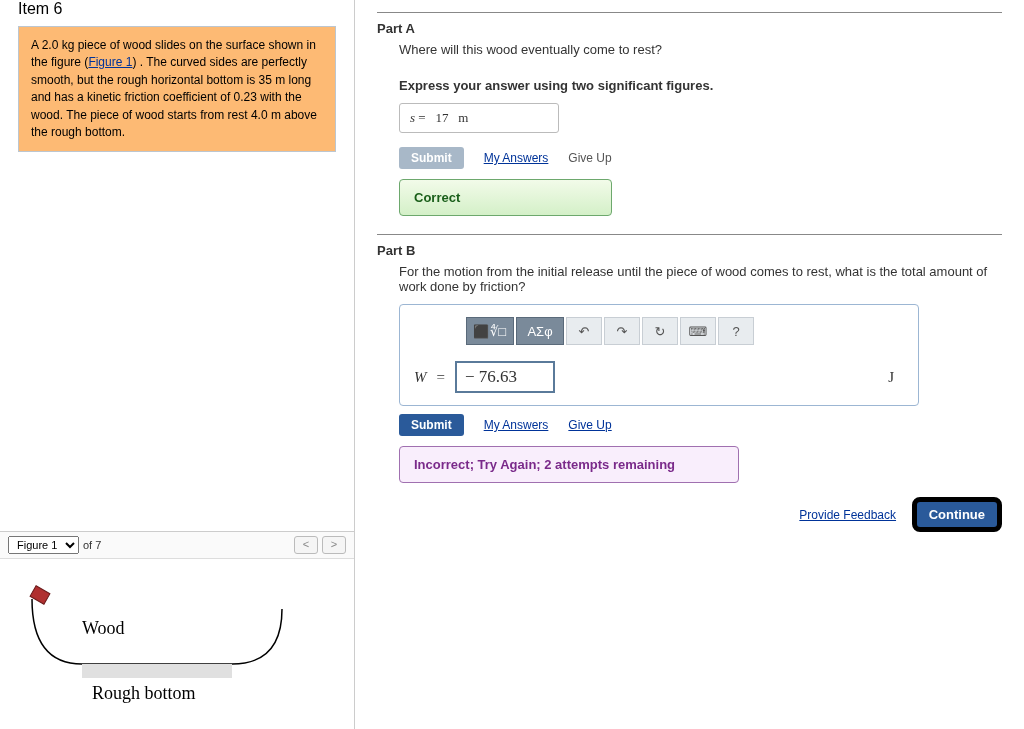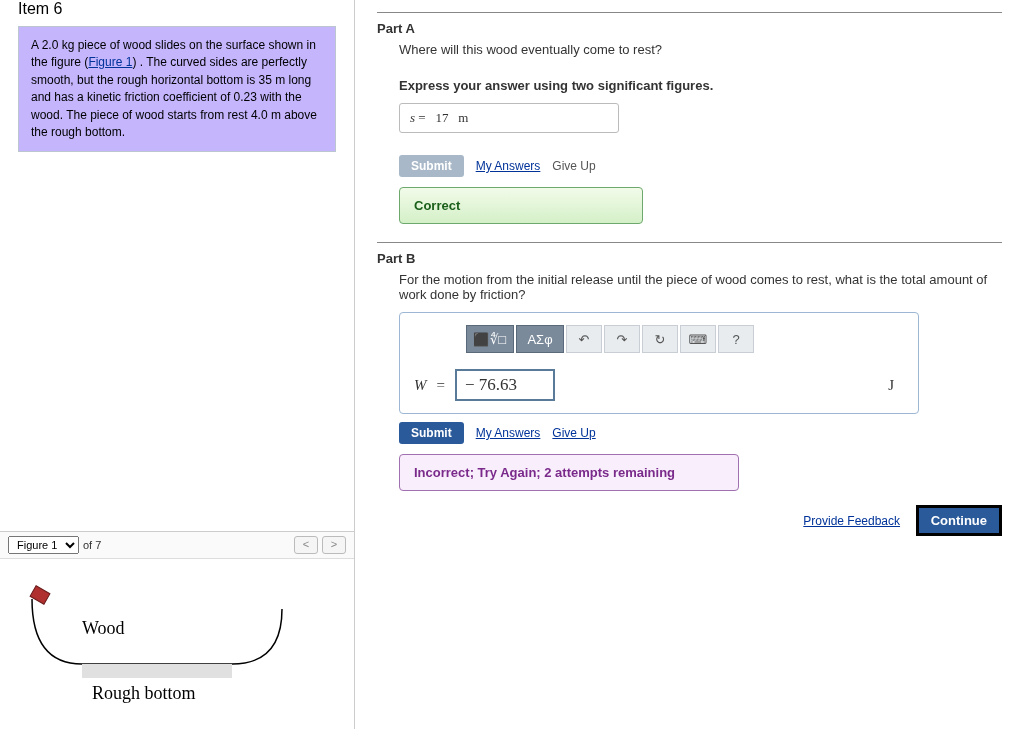--- a/index.html
+++ b/index.html
@@ -1,56 +1,56 @@
 <!DOCTYPE html>
 <html><head>
 <meta charset="utf-8">
 <style>
   * { box-sizing: border-box; margin: 0; padding: 0; }
   body { font-family: Arial, Helvetica, sans-serif; font-size: 13px; color: #333; background: #fff; width: 1024px; }
   .container { display: flex; height: 729px; }
   .left-panel { width: 355px; border-right: 1px solid #ccc; position: relative; }
   .right-panel { flex: 1; padding: 12px 22px 12px 22px; }
   .item-title { font-size: 16px; font-weight: normal; padding: 0 18px 8px 18px; color: #000; }
-  .problem-box { margin: 0 18px; border: 1px solid #bcc6d0; background: #c4b5fd; padding: 10px 12px; font-size: 12px; line-height: 1.45; color: #000; }
+  .problem-box { margin: 0 18px; border: 1px solid #bcc6d0; background: #fdba74; padding: 10px 12px; font-size: 12px; line-height: 1.45; color: #000; }
   .problem-box a { color: #003399; text-decoration: underline; cursor: pointer; }
   .fig-panel { position: absolute; left: 0; right: 0; bottom: 0; border-top: 1px solid #ccc; }
   .fig-header { display: flex; align-items: center; padding: 4px 8px; border-bottom: 1px solid #ddd; background: #fafafa; }
   .fig-select { font-size: 11px; padding: 1px 4px; }
   .fig-of { font-size: 11px; margin-left: 4px; }
   .nav-btns { margin-left: auto; display: flex; gap: 4px; }
   .nav-btn { width: 24px; height: 18px; border: 1px solid #bbb; border-radius: 3px; background: #f5f5f5; font-size: 11px; line-height: 14px; text-align: center; color: #888; cursor: default; }
   .fig-body { padding: 20px 12px; height: 170px; position: relative; }
   .fig-svg { width: 290px; height: 130px; }
   .hr-top { border: 0; border-top: 1px solid #888; margin-bottom: 8px; }
   .part-heading { font-weight: bold; font-size: 13px; margin: 6px 0 6px 0; }
   .part-body { margin-left: 22px; margin-bottom: 14px; }
   .q-text { font-size: 13px; margin-bottom: 10px; }
   .instruction { font-size: 13px; font-weight: bold; margin-bottom: 10px; margin-top: 21px; }
-  .ans-display { border: 1px solid #bbb; border-radius: 3px; padding: 6px 10px; width: 220px; font-family: 'Times New Roman', serif; font-size: 13px; margin-bottom: 22px; }
+  .ans-display { border: 1px solid #bbb; border-radius: 3px; padding: 6px 10px; width: 160px; font-family: 'Times New Roman', serif; font-size: 13px; margin-bottom: 14px; }
   .ans-display .ital { font-style: italic; }
-  .btn-row { display: flex; align-items: center; gap: 12px; margin-bottom: 10px; }
+  .btn-row { display: flex; align-items: center; gap: 20px; margin-bottom: 10px; }
   .submit-btn { background: #a8b8c8; color: #fff; font-size: 12px; font-weight: bold; border: none; border-radius: 3px; padding: 4px 12px; cursor: pointer; }
   .submit-btn.active { background: #2a5a9a; }
   .link { color: #003399; text-decoration: underline; font-size: 12px; cursor: pointer; }
   .nolink { color: #555; font-size: 12px; }
-  .correct-box { border: 1px solid #6da86d; background: linear-gradient(#f2fbe9, #d4f0c8); border-radius: 4px; padding: 10px 14px; width: 244px; color: #1a5f1a; font-weight: bold; font-size: 13px; }
+  .correct-box { border: 1px solid #6da86d; background: linear-gradient(#f2fbe9, #d4f0c8); border-radius: 4px; padding: 10px 14px; width: 213px; color: #1a5f1a; font-weight: bold; font-size: 13px; }
   .incorrect-box { border: 1px solid #a070b0; background: #f9eefc; border-radius: 4px; padding: 10px 14px; width: 340px; color: #7a2a8a; font-weight: bold; font-size: 13px; margin-bottom: 10px; }
   .part-hr { border: 0; border-top: 1px solid #888; margin: 18px 0 8px 0; }
   .input-panel { border: 1px solid #9cb6d3; border-radius: 4px; padding: 12px 14px; margin-bottom: 8px; width: 520px; background: #fff; }
   .toolbar { display: flex; gap: 2px; margin-bottom: 16px; margin-left: 52px; }
   .tool-btn { background: #7a8a9a; color: #fff; border: 1px solid #5a6a7a; width: 36px; height: 28px; display: flex; align-items: center; justify-content: center; font-size: 13px; cursor: pointer; }
   .tool-btn.wide { width: 48px; }
   .tool-btn.light { background: #e8ecef; color: #555; border: 1px solid #c8ced4; }
   .eq-row { display: flex; align-items: center; gap: 10px; font-family: 'Times New Roman', serif; font-size: 15px; }
   .eq-var { font-style: italic; }
   .eq-input { border: 2px solid #5a7a9a; padding: 4px 8px; font-family: 'Times New Roman', serif; font-size: 17px; width: 100px; text-align: left; }
   .unit { margin-left: auto; margin-right: 10px; }
   .footer-links { text-align: right; margin-top: 10px; }
-  .continue-btn { background: #2a5a9a; color: #fff; font-weight: bold; border: 3px solid #000000; border-radius: 0; padding: 5px 12px; font-size: 13px; cursor: pointer; margin-left: 12px; }
+  .continue-btn { background: #2a5a9a; color: #fff; font-weight: bold; border: 5px solid #000000; border-radius: 8px; padding: 5px 12px; font-size: 13px; cursor: pointer; margin-left: 12px; }
 </style>
 </head>
 <body>
 
 <div class="container">
   <div class="left-panel">
     <div class="item-title">Item 6</div>
     <div class="problem-box">
       <span>A 2.0 kg piece of wood slides on the surface shown in the figure (</span><a>Figure 1</a><span>) . The curved sides are perfectly smooth, but the rough horizontal bottom is 35 m long and has a kinetic friction coefficient of 0.23 with the wood. The piece of wood starts from rest 4.0 m above the rough bottom.</span>
     </div>

